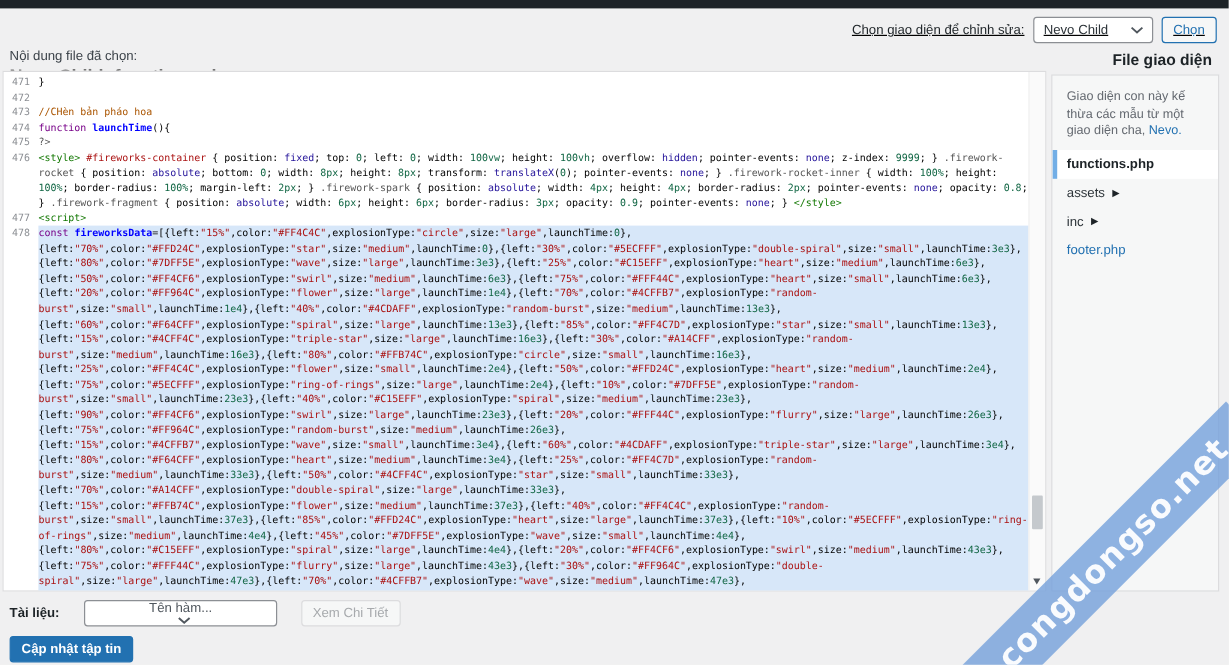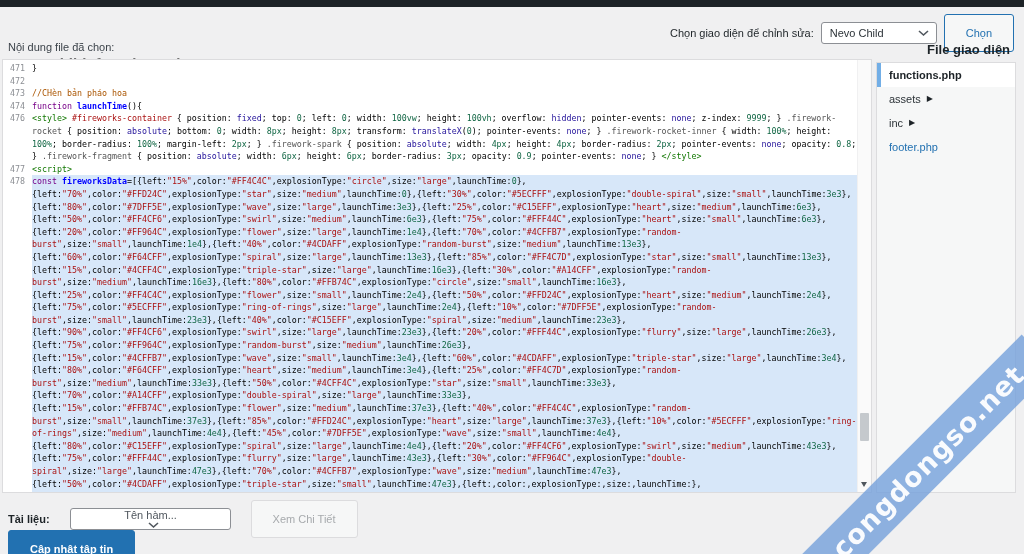--- a/index.html
+++ b/index.html
@@ -4,28 +4,28 @@
 <style>
   html,body{margin:0;padding:0;}
   body{font-family:"Liberation Sans","DejaVu Sans",sans-serif;background:#f0f0f1;}
   .stage{position:relative;width:1024px;height:554px;background:#f0f0f1;overflow:hidden;}
 
   .adminbar{position:absolute;top:0;left:0;right:0;height:7px;background:#1d2327;}
 
   .page-title{position:absolute;left:8px;top:13px;font-size:15px;font-weight:700;color:#737373;margin-top:42px;}
   .content-label{position:absolute;left:8px;top:41px;font-size:11px;color:#3c434a;}
 
-  .theme-chooser{position:absolute;top:14px;right:10px;display:flex;align-items:center;gap:7px;}
+  .theme-chooser{position:absolute;top:14px;right:10px;display:flex;align-items:center;gap:7px;text-decoration:underline;}
   .chooser-label{font-size:11px;color:#1d2327;}
   .selectbox{height:22px;background:#fff;border:1px solid #8c8f94;border-radius:3px;display:flex;
              align-items:center;justify-content:space-between;padding:0 7px 0 8px;font-size:11px;
              color:#2c3338;box-sizing:border-box;cursor:pointer;}
-  .theme-select{width:116px;}
-  .btn{height:38px;border-radius:3px;font-size:11px;display:inline-flex;align-items:center;
-       padding:0 21px;box-sizing:border-box;cursor:pointer;white-space:nowrap;}
+  .theme-select{width:100px;}
+  .btn{height:22px;border-radius:3px;font-size:11px;display:inline-flex;align-items:center;
+       padding:0 9px;box-sizing:border-box;cursor:pointer;white-space:nowrap;}
   .btn-secondary{background:#f6f7f7;border:1px solid #2271b1;color:#2271b1;}
   .btn-disabled{background:#f6f7f7;border:1px solid #dcdcde;color:#a7aaad;cursor:default;}
   .btn-primary{background:#2271b1;border:1px solid #2271b1;color:#fff;font-weight:600;}
 
   .editor{position:absolute;left:2px;top:59px;width:870px;height:434px;background:#fff;
           border:1px solid #dcdcde;box-sizing:border-box;overflow:hidden;}
   .code-area{position:absolute;top:0;left:0;right:13px;bottom:0;overflow:hidden;padding-top:2px;}
   .cm-line{display:flex;font:8.3px/12.6px "DejaVu Sans Mono",monospace;}
   .ln{flex:0 0 22px;text-align:right;padding-right:7px;color:#8c8f94;user-select:none;}
   .code{flex:1;white-space:pre-wrap;overflow-wrap:break-word;color:#000;min-height:12.6px;}
@@ -101,40 +101,47 @@
         </div>
         <div class="cm-line">
           <span class="ln">473</span>
           <span class="code"><span class="tk-com">//CHèn bản pháo hoa</span></span>
         </div>
         <div class="cm-line">
           <span class="ln">474</span>
           <span class="code"><span class="tk-kw">function</span> <span class="tk-def">launchTime</span>(){</span>
         </div>
         <div class="cm-line">
+          <span class="ln">475</span>
+          <span class="code"><span class="tk-meta">?&gt;</span></span>
+        </div>
+        <div class="cm-line">
           <span class="ln">476</span>
           <span class="code"><span class="tk-tag">&lt;style&gt;</span> <span class="tk-sel">#fireworks-container</span> { position: <span class="tk-atom">fixed</span>; top: <span class="tk-num">0</span>; left: <span class="tk-num">0</span>; width: <span class="tk-num">100vw</span>; height: <span class="tk-num">100vh</span>; overflow: <span class="tk-atom">hidden</span>; pointer-events: <span class="tk-atom">none</span>; z-index: <span class="tk-num">9999</span>; } <span class="tk-qual">.firework-rocket</span> { position: <span class="tk-atom">absolute</span>; bottom: <span class="tk-num">0</span>; width: <span class="tk-num">8px</span>; height: <span class="tk-num">8px</span>; transform: <span class="tk-atom">translateX</span>(<span class="tk-num">0</span>); pointer-events: <span class="tk-atom">none</span>; } <span class="tk-qual">.firework-rocket-inner</span> { width: <span class="tk-num">100%</span>; height: <span class="tk-num">100%</span>; border-radius: <span class="tk-num">100%</span>; margin-left: <span class="tk-num">2px</span>; } <span class="tk-qual">.firework-spark</span> { position: <span class="tk-atom">absolute</span>; width: <span class="tk-num">4px</span>; height: <span class="tk-num">4px</span>; border-radius: <span class="tk-num">2px</span>; pointer-events: <span class="tk-atom">none</span>; opacity: <span class="tk-num">0.8</span>; } <span class="tk-qual">.firework-fragment</span> { position: <span class="tk-atom">absolute</span>; width: <span class="tk-num">6px</span>; height: <span class="tk-num">6px</span>; border-radius: <span class="tk-num">3px</span>; opacity: <span class="tk-num">0.9</span>; pointer-events: <span class="tk-atom">none</span>; } <span class="tk-tag">&lt;/style&gt;</span></span>
         </div>
         <div class="cm-line">
           <span class="ln">477</span>
           <span class="code"><span class="tk-tag">&lt;script&gt;</span></span>
         </div>
         <div class="cm-line sel">
           <span class="ln">478</span>
           <span class="code"><span class="tk-kw">const</span> <span class="tk-def">fireworksData</span>=[{left:<span class="tk-str">"15%"</span>,color:<span class="tk-str">"#FF4C4C"</span>,explosionType:<span class="tk-str">"circle"</span>,size:<span class="tk-str">"large"</span>,launchTime:<span class="tk-num">0</span>},<wbr>{left:<span class="tk-str">"70%"</span>,color:<span class="tk-str">"#FFD24C"</span>,explosionType:<span class="tk-str">"star"</span>,size:<span class="tk-str">"medium"</span>,launchTime:<span class="tk-num">0</span>},<wbr>{left:<span class="tk-str">"30%"</span>,color:<span class="tk-str">"#5ECFFF"</span>,explosionType:<span class="tk-str">"double-spiral"</span>,size:<span class="tk-str">"small"</span>,launchTime:<span class="tk-num">3e3</span>},<wbr>{left:<span class="tk-str">"80%"</span>,color:<span class="tk-str">"#7DFF5E"</span>,explosionType:<span class="tk-str">"wave"</span>,size:<span class="tk-str">"large"</span>,launchTime:<span class="tk-num">3e3</span>},<wbr>{left:<span class="tk-str">"25%"</span>,color:<span class="tk-str">"#C15EFF"</span>,explosionType:<span class="tk-str">"heart"</span>,size:<span class="tk-str">"medium"</span>,launchTime:<span class="tk-num">6e3</span>},<wbr>{left:<span class="tk-str">"50%"</span>,color:<span class="tk-str">"#FF4CF6"</span>,explosionType:<span class="tk-str">"swirl"</span>,size:<span class="tk-str">"medium"</span>,launchTime:<span class="tk-num">6e3</span>},<wbr>{left:<span class="tk-str">"75%"</span>,color:<span class="tk-str">"#FFF44C"</span>,explosionType:<span class="tk-str">"heart"</span>,size:<span class="tk-str">"small"</span>,launchTime:<span class="tk-num">6e3</span>},<wbr>{left:<span class="tk-str">"20%"</span>,color:<span class="tk-str">"#FF964C"</span>,explosionType:<span class="tk-str">"flower"</span>,size:<span class="tk-str">"large"</span>,launchTime:<span class="tk-num">1e4</span>},<wbr>{left:<span class="tk-str">"70%"</span>,color:<span class="tk-str">"#4CFFB7"</span>,explosionType:<span class="tk-str">"random-burst"</span>,size:<span class="tk-str">"small"</span>,launchTime:<span class="tk-num">1e4</span>},<wbr>{left:<span class="tk-str">"40%"</span>,color:<span class="tk-str">"#4CDAFF"</span>,explosionType:<span class="tk-str">"random-burst"</span>,size:<span class="tk-str">"medium"</span>,launchTime:<span class="tk-num">13e3</span>},<wbr>{left:<span class="tk-str">"60%"</span>,color:<span class="tk-str">"#F64CFF"</span>,explosionType:<span class="tk-str">"spiral"</span>,size:<span class="tk-str">"large"</span>,launchTime:<span class="tk-num">13e3</span>},<wbr>{left:<span class="tk-str">"85%"</span>,color:<span class="tk-str">"#FF4C7D"</span>,explosionType:<span class="tk-str">"star"</span>,size:<span class="tk-str">"small"</span>,launchTime:<span class="tk-num">13e3</span>},<wbr>{left:<span class="tk-str">"15%"</span>,color:<span class="tk-str">"#4CFF4C"</span>,explosionType:<span class="tk-str">"triple-star"</span>,size:<span class="tk-str">"large"</span>,launchTime:<span class="tk-num">16e3</span>},<wbr>{left:<span class="tk-str">"30%"</span>,color:<span class="tk-str">"#A14CFF"</span>,explosionType:<span class="tk-str">"random-burst"</span>,size:<span class="tk-str">"medium"</span>,launchTime:<span class="tk-num">16e3</span>},<wbr>{left:<span class="tk-str">"80%"</span>,color:<span class="tk-str">"#FFB74C"</span>,explosionType:<span class="tk-str">"circle"</span>,size:<span class="tk-str">"small"</span>,launchTime:<span class="tk-num">16e3</span>},<wbr>{left:<span class="tk-str">"25%"</span>,color:<span class="tk-str">"#FF4C4C"</span>,explosionType:<span class="tk-str">"flower"</span>,size:<span class="tk-str">"small"</span>,launchTime:<span class="tk-num">2e4</span>},<wbr>{left:<span class="tk-str">"50%"</span>,color:<span class="tk-str">"#FFD24C"</span>,explosionType:<span class="tk-str">"heart"</span>,size:<span class="tk-str">"medium"</span>,launchTime:<span class="tk-num">2e4</span>},<wbr>{left:<span class="tk-str">"75%"</span>,color:<span class="tk-str">"#5ECFFF"</span>,explosionType:<span class="tk-str">"ring-of-rings"</span>,size:<span class="tk-str">"large"</span>,launchTime:<span class="tk-num">2e4</span>},<wbr>{left:<span class="tk-str">"10%"</span>,color:<span class="tk-str">"#7DFF5E"</span>,explosionType:<span class="tk-str">"random-burst"</span>,size:<span class="tk-str">"small"</span>,launchTime:<span class="tk-num">23e3</span>},<wbr>{left:<span class="tk-str">"40%"</span>,color:<span class="tk-str">"#C15EFF"</span>,explosionType:<span class="tk-str">"spiral"</span>,size:<span class="tk-str">"medium"</span>,launchTime:<span class="tk-num">23e3</span>},<wbr>{left:<span class="tk-str">"90%"</span>,color:<span class="tk-str">"#FF4CF6"</span>,explosionType:<span class="tk-str">"swirl"</span>,size:<span class="tk-str">"large"</span>,launchTime:<span class="tk-num">23e3</span>},<wbr>{left:<span class="tk-str">"20%"</span>,color:<span class="tk-str">"#FFF44C"</span>,explosionType:<span class="tk-str">"flurry"</span>,size:<span class="tk-str">"large"</span>,launchTime:<span class="tk-num">26e3</span>},<wbr>{left:<span class="tk-str">"75%"</span>,color:<span class="tk-str">"#FF964C"</span>,explosionType:<span class="tk-str">"random-burst"</span>,size:<span class="tk-str">"medium"</span>,launchTime:<span class="tk-num">26e3</span>},<wbr>{left:<span class="tk-str">"15%"</span>,color:<span class="tk-str">"#4CFFB7"</span>,explosionType:<span class="tk-str">"wave"</span>,size:<span class="tk-str">"small"</span>,launchTime:<span class="tk-num">3e4</span>},<wbr>{left:<span class="tk-str">"60%"</span>,color:<span class="tk-str">"#4CDAFF"</span>,explosionType:<span class="tk-str">"triple-star"</span>,size:<span class="tk-str">"large"</span>,launchTime:<span class="tk-num">3e4</span>},<wbr>{left:<span class="tk-str">"80%"</span>,color:<span class="tk-str">"#F64CFF"</span>,explosionType:<span class="tk-str">"heart"</span>,size:<span class="tk-str">"medium"</span>,launchTime:<span class="tk-num">3e4</span>},<wbr>{left:<span class="tk-str">"25%"</span>,color:<span class="tk-str">"#FF4C7D"</span>,explosionType:<span class="tk-str">"random-burst"</span>,size:<span class="tk-str">"medium"</span>,launchTime:<span class="tk-num">33e3</span>},<wbr>{left:<span class="tk-str">"50%"</span>,color:<span class="tk-str">"#4CFF4C"</span>,explosionType:<span class="tk-str">"star"</span>,size:<span class="tk-str">"small"</span>,launchTime:<span class="tk-num">33e3</span>},<wbr>{left:<span class="tk-str">"70%"</span>,color:<span class="tk-str">"#A14CFF"</span>,explosionType:<span class="tk-str">"double-spiral"</span>,size:<span class="tk-str">"large"</span>,launchTime:<span class="tk-num">33e3</span>},<wbr>{left:<span class="tk-str">"15%"</span>,color:<span class="tk-str">"#FFB74C"</span>,explosionType:<span class="tk-str">"flower"</span>,size:<span class="tk-str">"medium"</span>,launchTime:<span class="tk-num">37e3</span>},<wbr>{left:<span class="tk-str">"40%"</span>,color:<span class="tk-str">"#FF4C4C"</span>,explosionType:<span class="tk-str">"random-burst"</span>,size:<span class="tk-str">"small"</span>,launchTime:<span class="tk-num">37e3</span>},<wbr>{left:<span class="tk-str">"85%"</span>,color:<span class="tk-str">"#FFD24C"</span>,explosionType:<span class="tk-str">"heart"</span>,size:<span class="tk-str">"large"</span>,launchTime:<span class="tk-num">37e3</span>},<wbr>{left:<span class="tk-str">"10%"</span>,color:<span class="tk-str">"#5ECFFF"</span>,explosionType:<span class="tk-str">"ring-of-rings"</span>,size:<span class="tk-str">"medium"</span>,launchTime:<span class="tk-num">4e4</span>},<wbr>{left:<span class="tk-str">"45%"</span>,color:<span class="tk-str">"#7DFF5E"</span>,explosionType:<span class="tk-str">"wave"</span>,size:<span class="tk-str">"small"</span>,launchTime:<span class="tk-num">4e4</span>},<wbr>{left:<span class="tk-str">"80%"</span>,color:<span class="tk-str">"#C15EFF"</span>,explosionType:<span class="tk-str">"spiral"</span>,size:<span class="tk-str">"large"</span>,launchTime:<span class="tk-num">4e4</span>},<wbr>{left:<span class="tk-str">"20%"</span>,color:<span class="tk-str">"#FF4CF6"</span>,explosionType:<span class="tk-str">"swirl"</span>,size:<span class="tk-str">"medium"</span>,launchTime:<span class="tk-num">43e3</span>},<wbr>{left:<span class="tk-str">"75%"</span>,color:<span class="tk-str">"#FFF44C"</span>,explosionType:<span class="tk-str">"flurry"</span>,size:<span class="tk-str">"large"</span>,launchTime:<span class="tk-num">43e3</span>},<wbr>{left:<span class="tk-str">"30%"</span>,color:<span class="tk-str">"#FF964C"</span>,explosionType:<span class="tk-str">"double-spiral"</span>,size:<span class="tk-str">"large"</span>,launchTime:<span class="tk-num">47e3</span>},<wbr>{left:<span class="tk-str">"70%"</span>,color:<span class="tk-str">"#4CFFB7"</span>,explosionType:<span class="tk-str">"wave"</span>,size:<span class="tk-str">"medium"</span>,launchTime:<span class="tk-num">47e3</span>},<wbr>{left:<span class="tk-str">"50%"</span>,color:<span class="tk-str">"#4CDAFF"</span>,explosionType:<span class="tk-str">"triple-star"</span>,size:<span class="tk-str">"small"</span>,launchTime:<span class="tk-num">47e3</span>},<wbr>{left:,color:,explosionType:,size:,launchTime:},<wbr>{left:,color:,explosionType:,size:,launchTime:},<wbr>{left:,color:,explosionType:,size:,launchTime:},<wbr>{left:,color:,explosionType:,size:,launchTime:},<wbr>{left:,color:,explosionType:,size:,launchTime:},<wbr>{left:,color:,explosionType:,size:,launchTime:},<wbr>{left:,color:,explosionType:,size:,launchTime:},</span>
         </div>
       </div>
     <div class="scrollbar">
       <div class="scroll-thumb"></div>
       <div class="scroll-arrow"></div>
     </div>
   </div>
 
   <div class="sidebar-title">File giao diện</div>
   <div class="sidebar-box">
+    <div class="sidebar-desc">
+      <span>Giao diện con này kế thừa các mẫu từ một giao diện cha, </span><a class="link">Nevo.</a>
+    </div>
     <div>
         <div class="file-item active">
           <span>functions.php</span>
         </div>
         <div class="file-item folder">
           <span>assets</span>
           <span class="folder-arrow">▶</span>
         </div>
         <div class="file-item folder">
           <span>inc</span>

